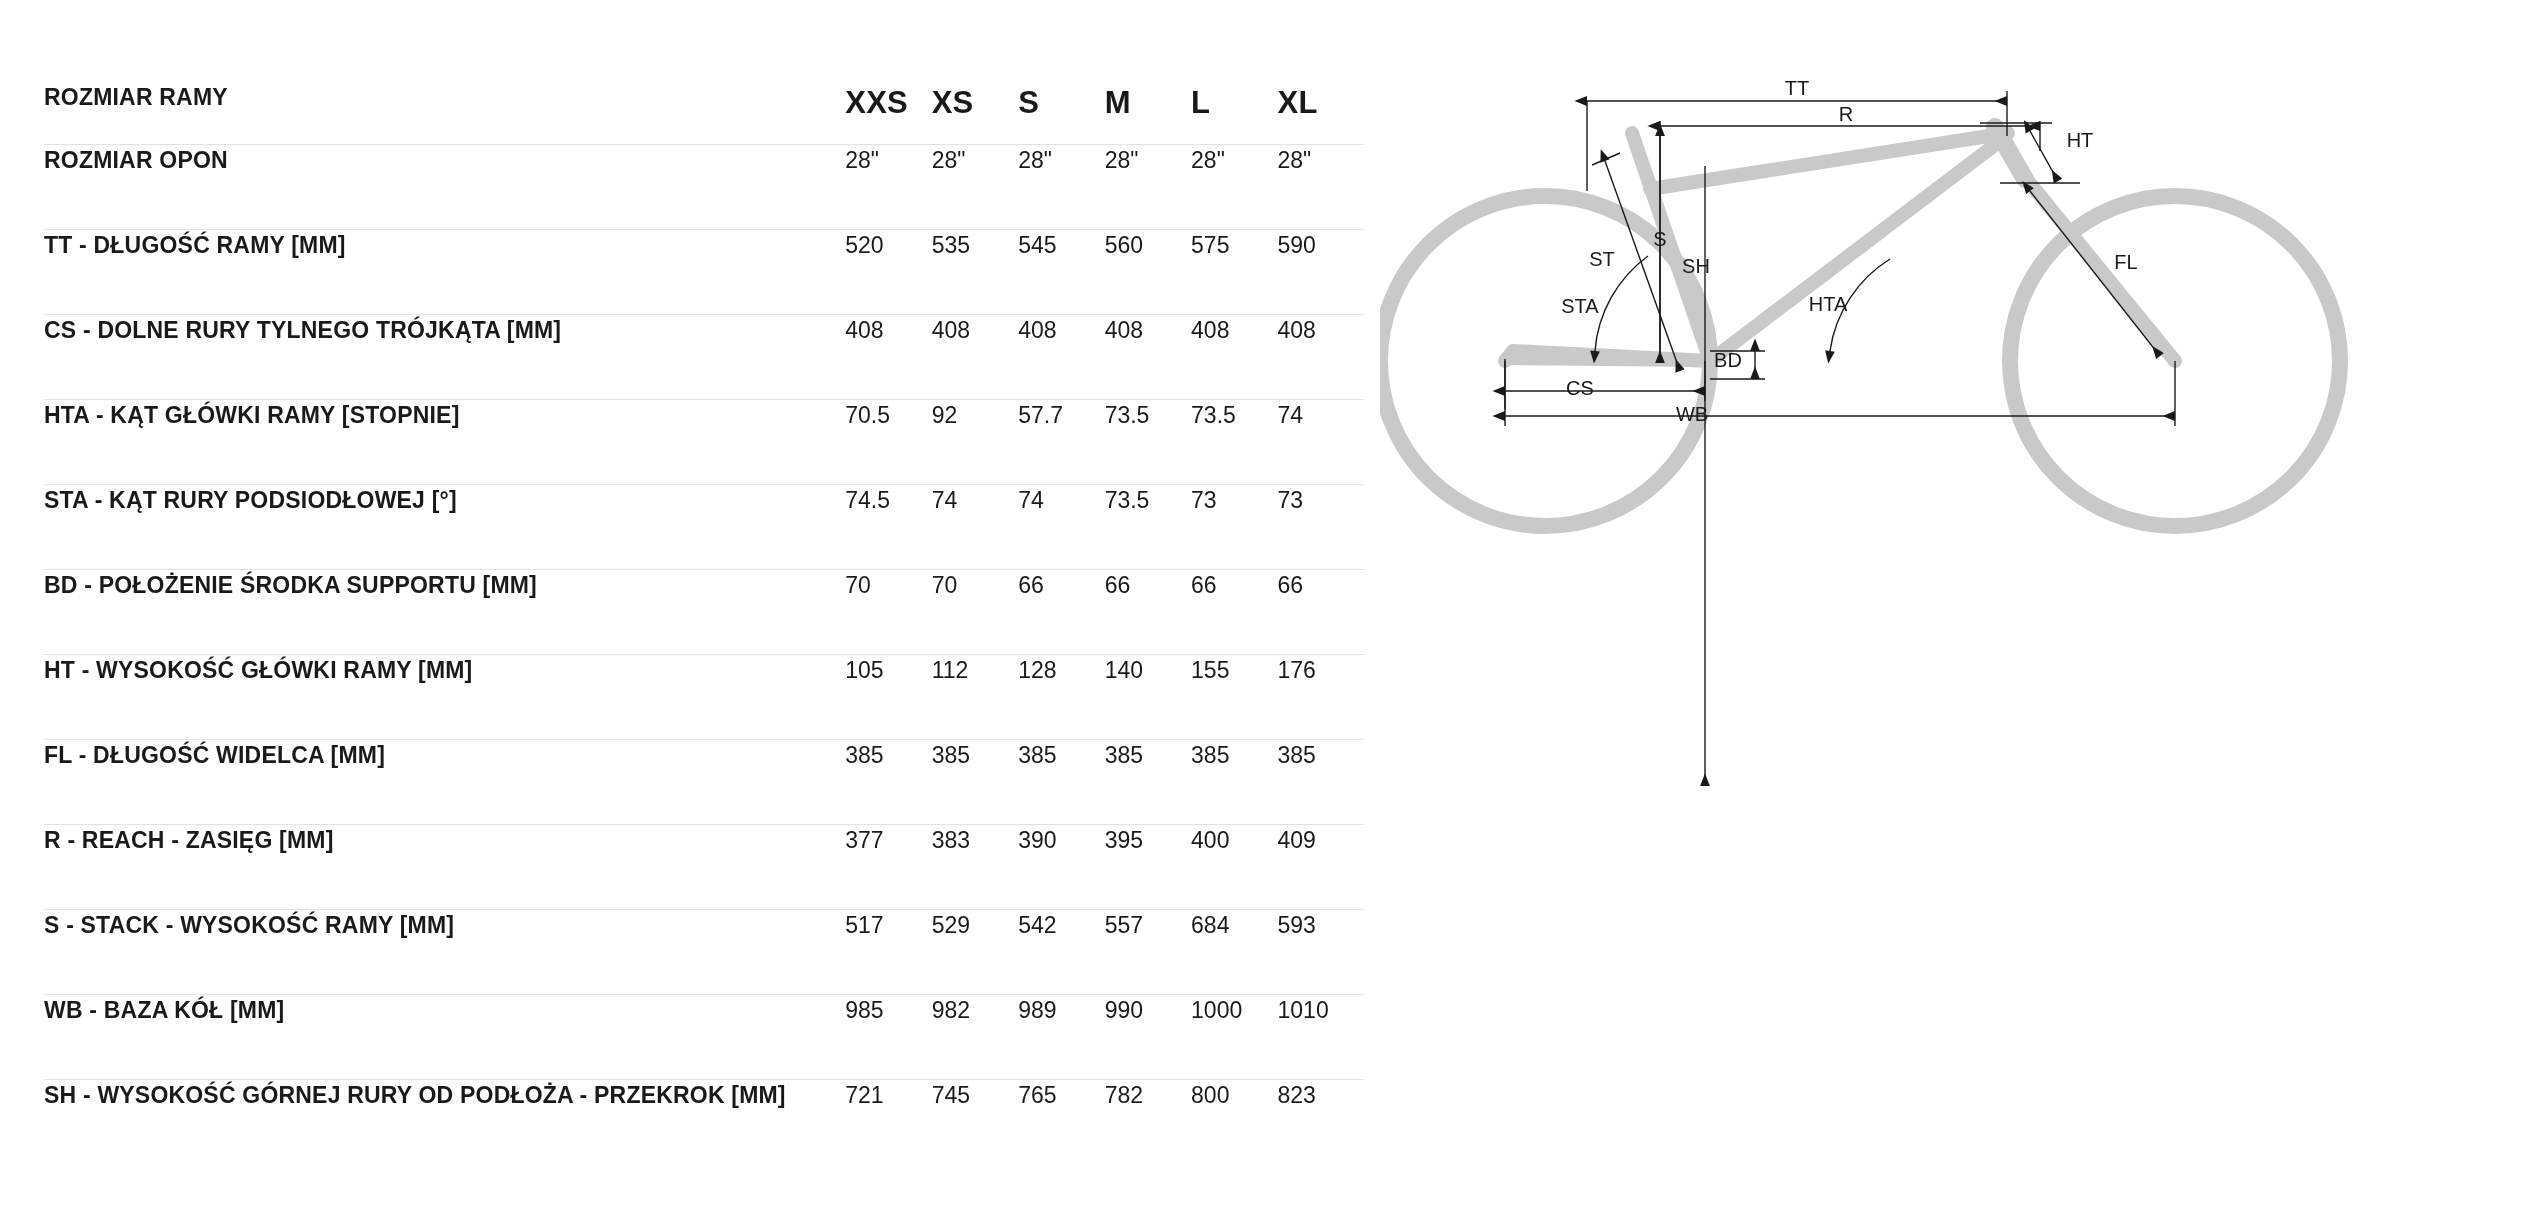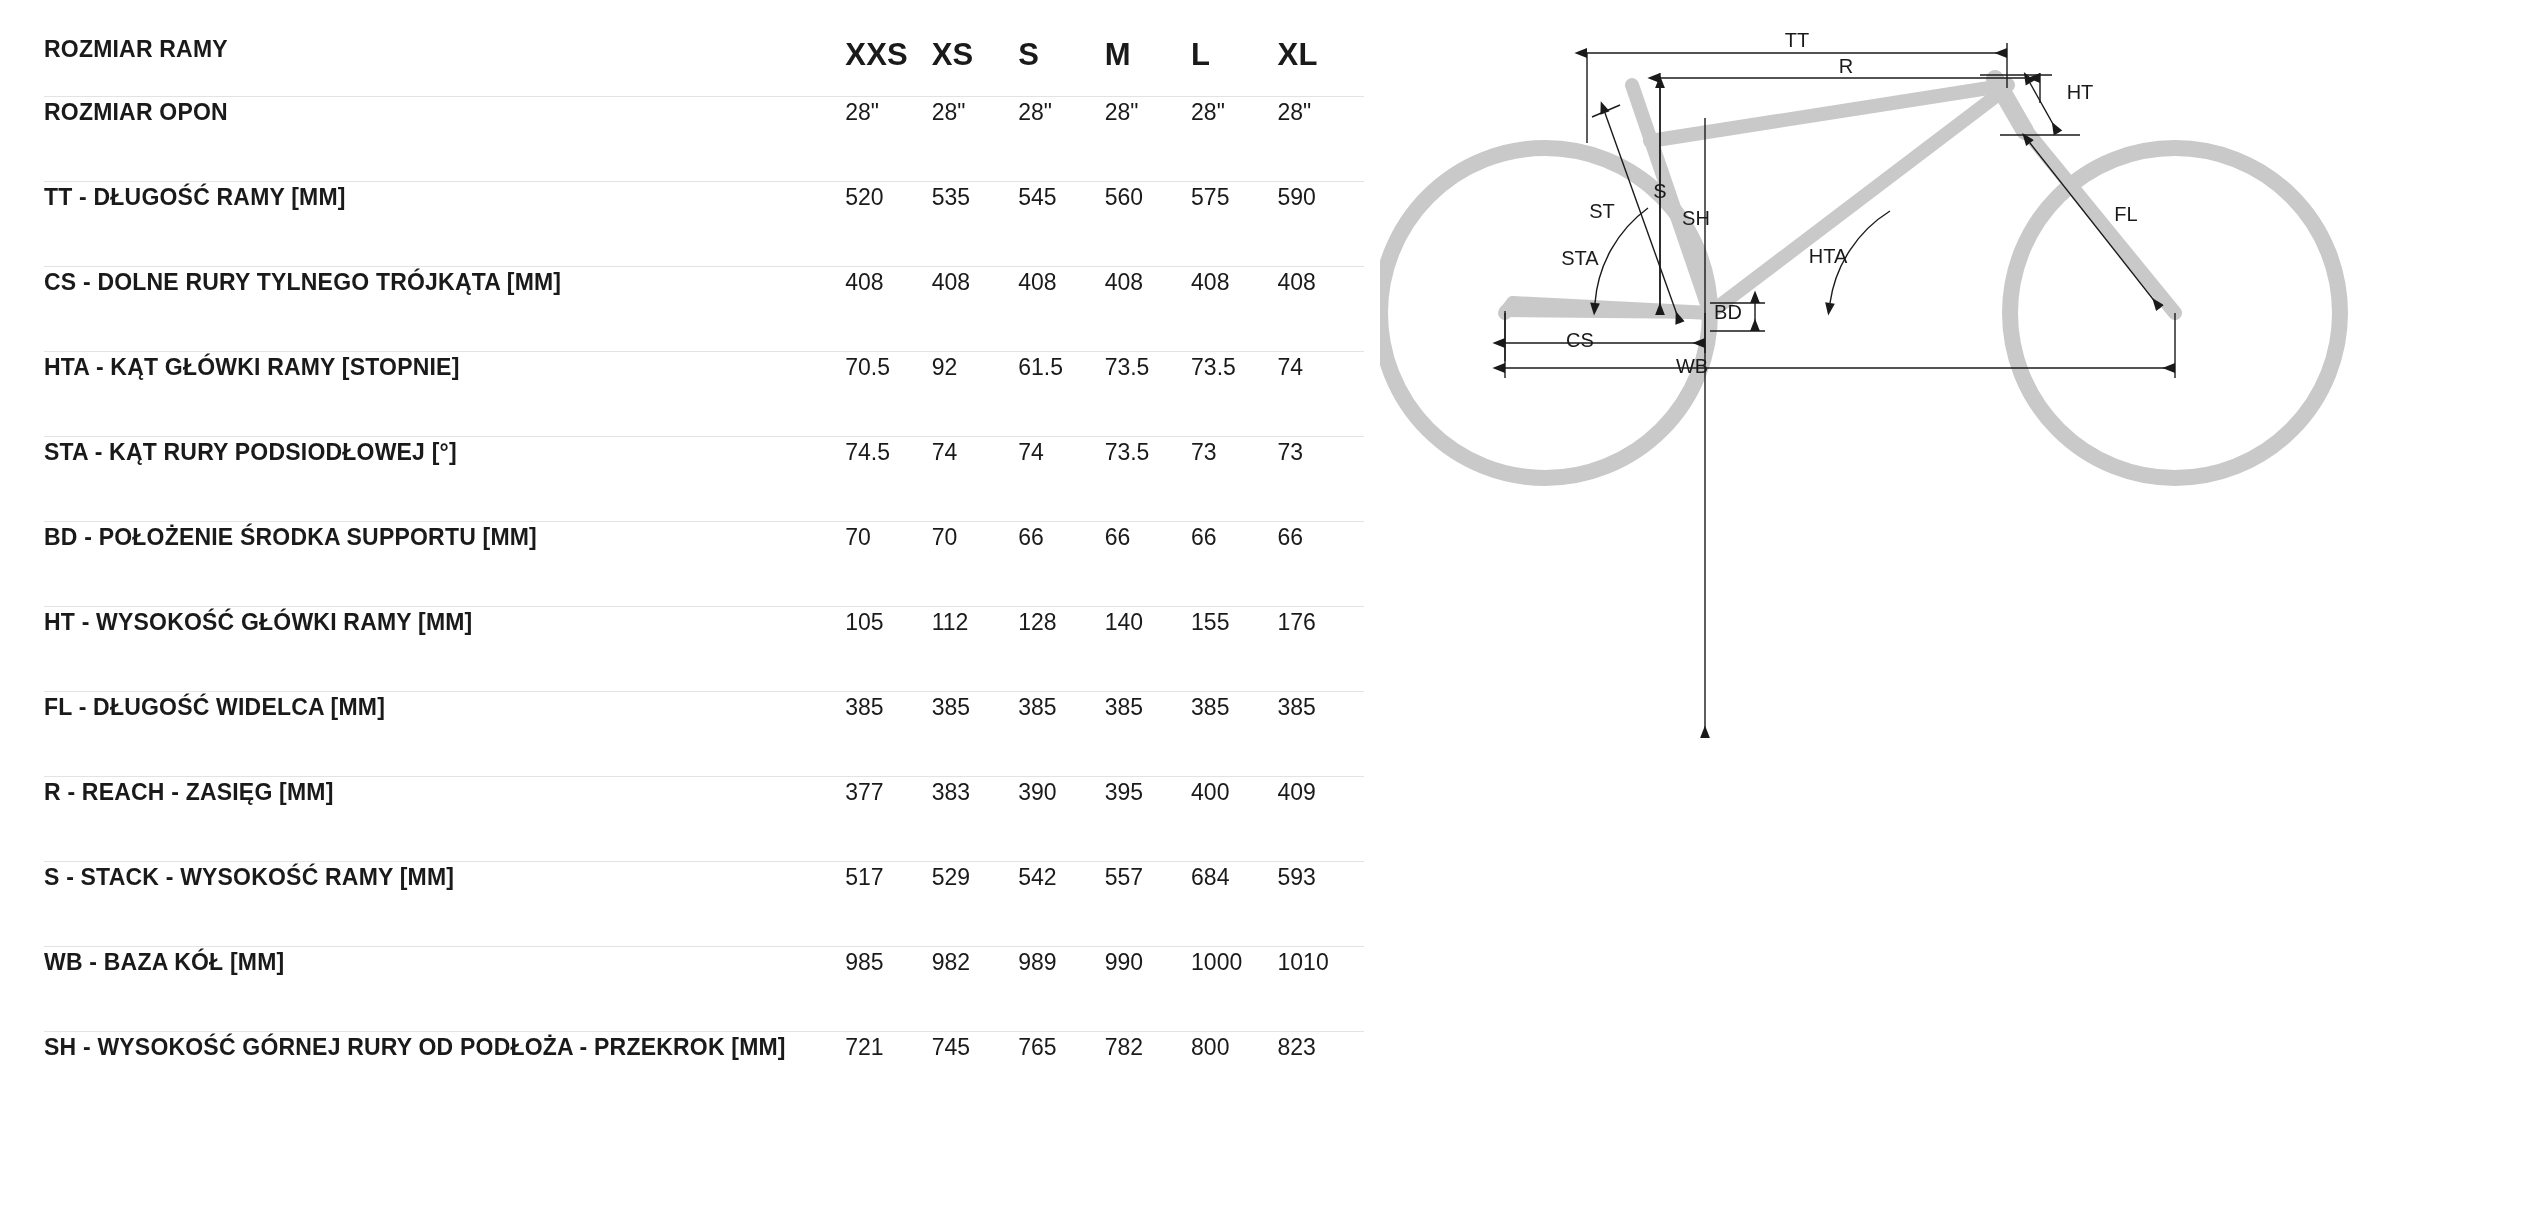--- a/index.html
+++ b/index.html
@@ -11,20 +11,21 @@
     width: 2522px;
     height: 1228px;
     font-family: "Liberation Sans", sans-serif;
     color: #1a1a1a;
     overflow: hidden;
   }
   .page {
     position: relative;
     width: 2522px;
     height: 861px;
+    margin-top: 48px;
   }
   
   .geo-table {
     position: absolute;
     left: 44px;
     top: 34px;
     width: 1320px;
     border-collapse: collapse;
     table-layout: fixed;
   }
@@ -124,21 +125,21 @@
         <td class="val">408</td>
         <td class="val">408</td>
         <td class="val">408</td>
         <td class="val">408</td>
       </tr>
 
       <tr class="divider">
         <th class="rowhead">HTA - KĄT GŁÓWKI RAMY [STOPNIE]</th>
         <td class="val">70.5</td>
         <td class="val">92</td>
-        <td class="val">61.5</td>
+        <td class="val">57.7</td>
         <td class="val">73.5</td>
         <td class="val">73.5</td>
         <td class="val">74</td>
       </tr>
 
       <tr class="divider">
         <th class="rowhead">STA - KĄT RURY PODSIODŁOWEJ [°]</th>
         <td class="val">74.5</td>
         <td class="val">74</td>
         <td class="val">74</td>

